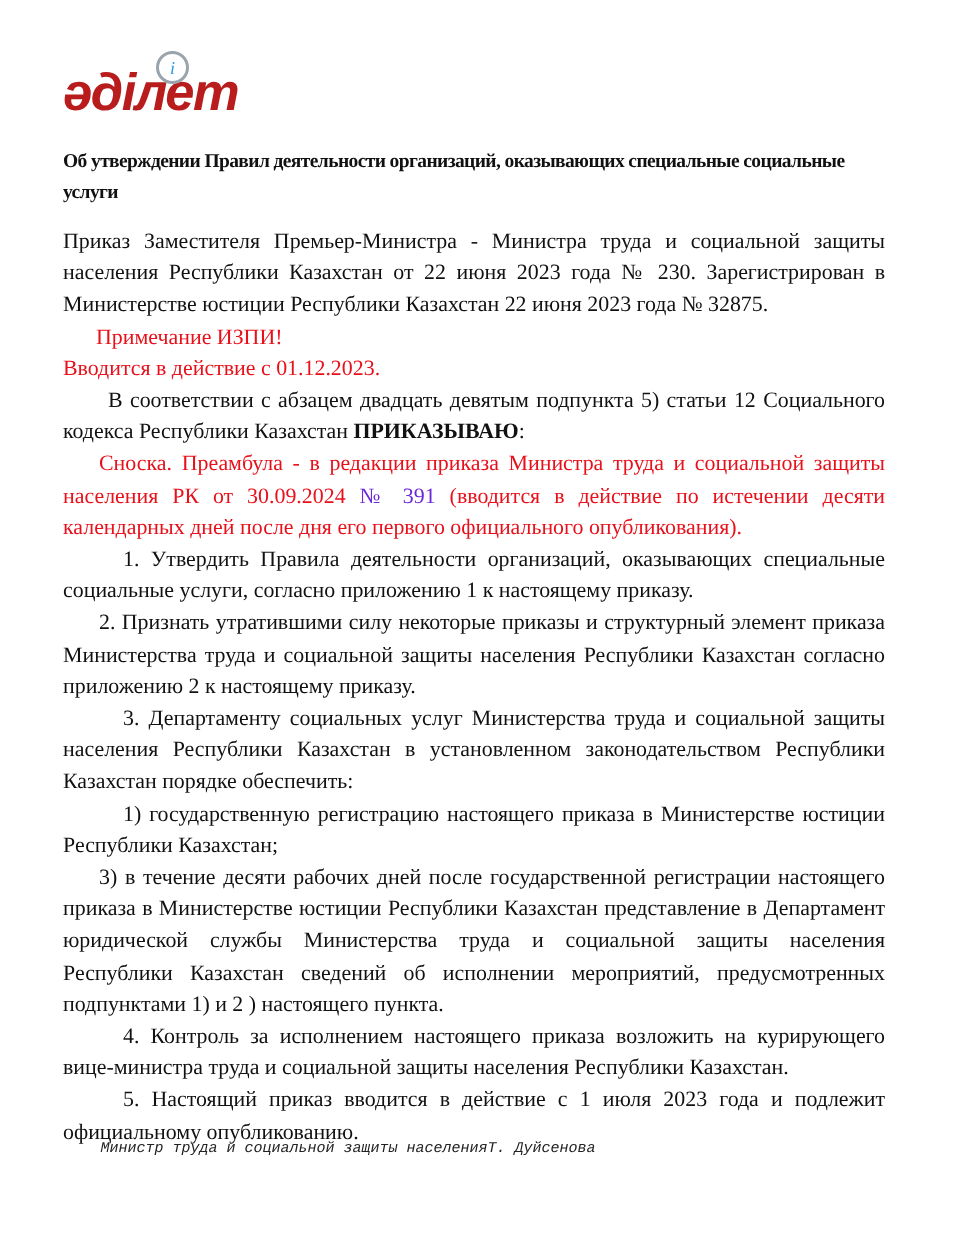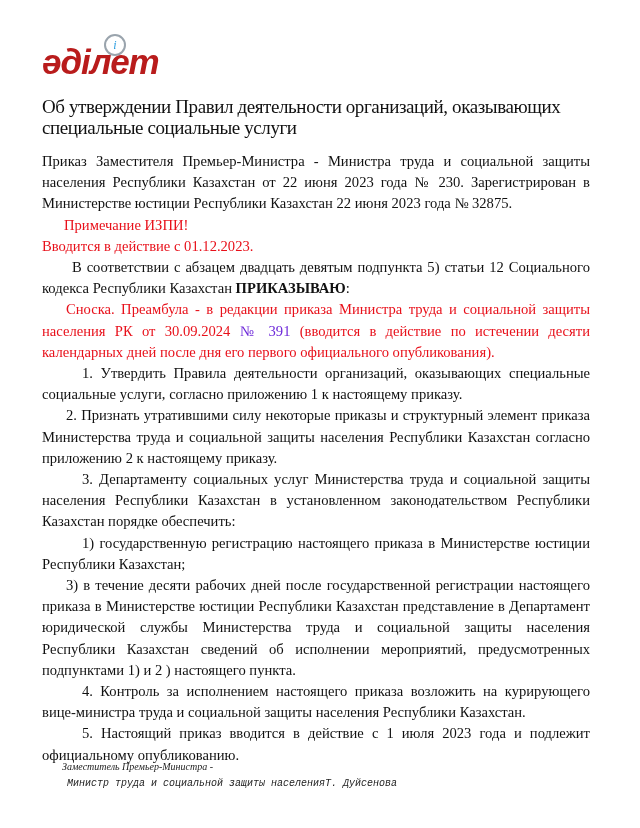--- a/index.html
+++ b/index.html
@@ -5,21 +5,21 @@
     html, body { margin: 0; padding: 0; background: #ffffff; }
     body { width: 640px; height: 828px; position: relative; overflow: hidden;
       font-family: "Liberation Serif", "DejaVu Serif", serif; color: #111; }
     .logo { position: absolute; left: 42px; top: 40px; height: 44px; display: flex; align-items: center; }
     .logo-text { font-family: "Liberation Sans", "DejaVu Sans", sans-serif; font-size: 35px; font-weight: bold; font-style: italic;
       color: #b91c1c; letter-spacing: -1px; line-height: 40px; position: relative; text-align: center; }
     .logo-badge { position: absolute; left: 62px; top: -6px; width: 18px; height: 18px; border-radius: 50%;
       border: 2px solid #9aa4ad; background: #fff; font-size: 12px; color: #2a9de0; text-align: center; line-height: 18px;
       font-style: italic; font-family: "Liberation Serif", serif; }
     .doc { position: absolute; left: 42px; top: 96px; width: 548px; font-size: 14.6px; line-height: 21.2px; }
-    .title { font-weight: normal; font-size: 19px; line-height: 21px; letter-spacing: -0.4px; margin: 0 0 13px 0; }
+    .title { font-weight: bold; font-size: 13px; line-height: 21px; letter-spacing: -0.4px; margin: 0 0 13px 0; }
     p { margin: 0; text-align: justify; }
     .ind1 { text-indent: 30px; }
     .ind2 { text-indent: 24px; }
     .ind3 { text-indent: 40px; }
     .red { color: #e8101a; }
     .black { color: #6d28d9; }
     .note-head { text-indent: 22px; }
     .sig { position: absolute; left: 42px; top: 758px; width: 560px; font-style: italic; font-size: 10px; line-height: 17px; color: #222; }
     .sig-l1 { padding-left: 20px; }
     .sig-row { display: flex; justify-content: center; width: 380px; font-family: Liberation Mono, monospace; }
@@ -42,18 +42,17 @@
   <p class="ind3">1. Утвердить Правила деятельности организаций, оказывающих специальные социальные услуги, согласно приложению 1 к настоящему приказу.</p>
   <p class="ind2">2. Признать утратившими силу некоторые приказы и структурный элемент приказа Министерства труда и социальной защиты населения Республики Казахстан согласно приложению 2 к настоящему приказу.</p>
   <p class="ind3">3. Департаменту социальных услуг Министерства труда и социальной защиты населения Республики Казахстан в установленном законодательством Республики Казахстан порядке обеспечить:</p>
   <p class="ind3">1) государственную регистрацию настоящего приказа в Министерстве юстиции Республики Казахстан;</p>
   <p class="ind2">3) в течение десяти рабочих дней после государственной регистрации настоящего приказа в Министерстве юстиции Республики Казахстан представление в Департамент юридической службы Министерства труда и социальной защиты населения Республики Казахстан сведений об исполнении мероприятий, предусмотренных подпунктами 1) и 2 ) настоящего пункта.</p>
   <p class="ind3">4. Контроль за исполнением настоящего приказа возложить на курирующего вице-министра труда и социальной защиты населения Республики Казахстан.</p>
   <p class="ind3">5. Настоящий приказ вводится в действие с 1 июля 2023 года и подлежит официальному опубликованию.</p>
 </div>
 
 <div class="sig">
-  <div class="sig-l1">Заместитель Премьер-Министра -</div>
   <div class="sig-row">
     <span>Министр труда и социальной защиты населения</span>
     <span>Т. Дуйсенова</span>
   </div>
 </div>
 
 </body></html>

